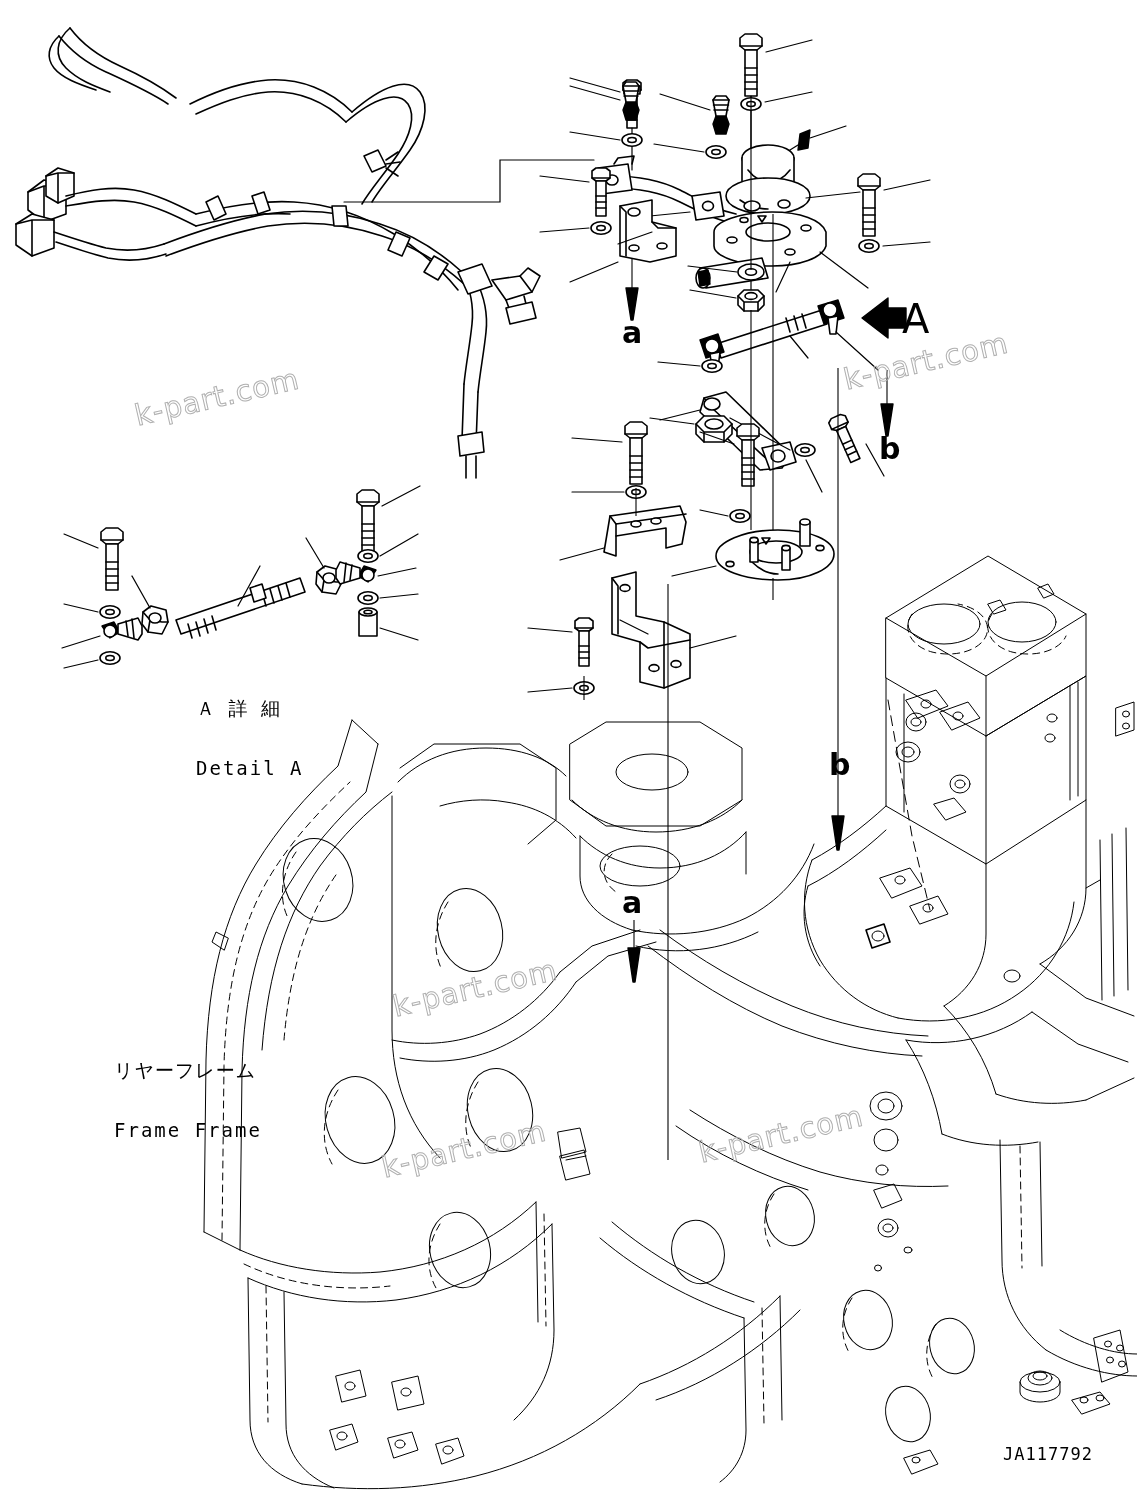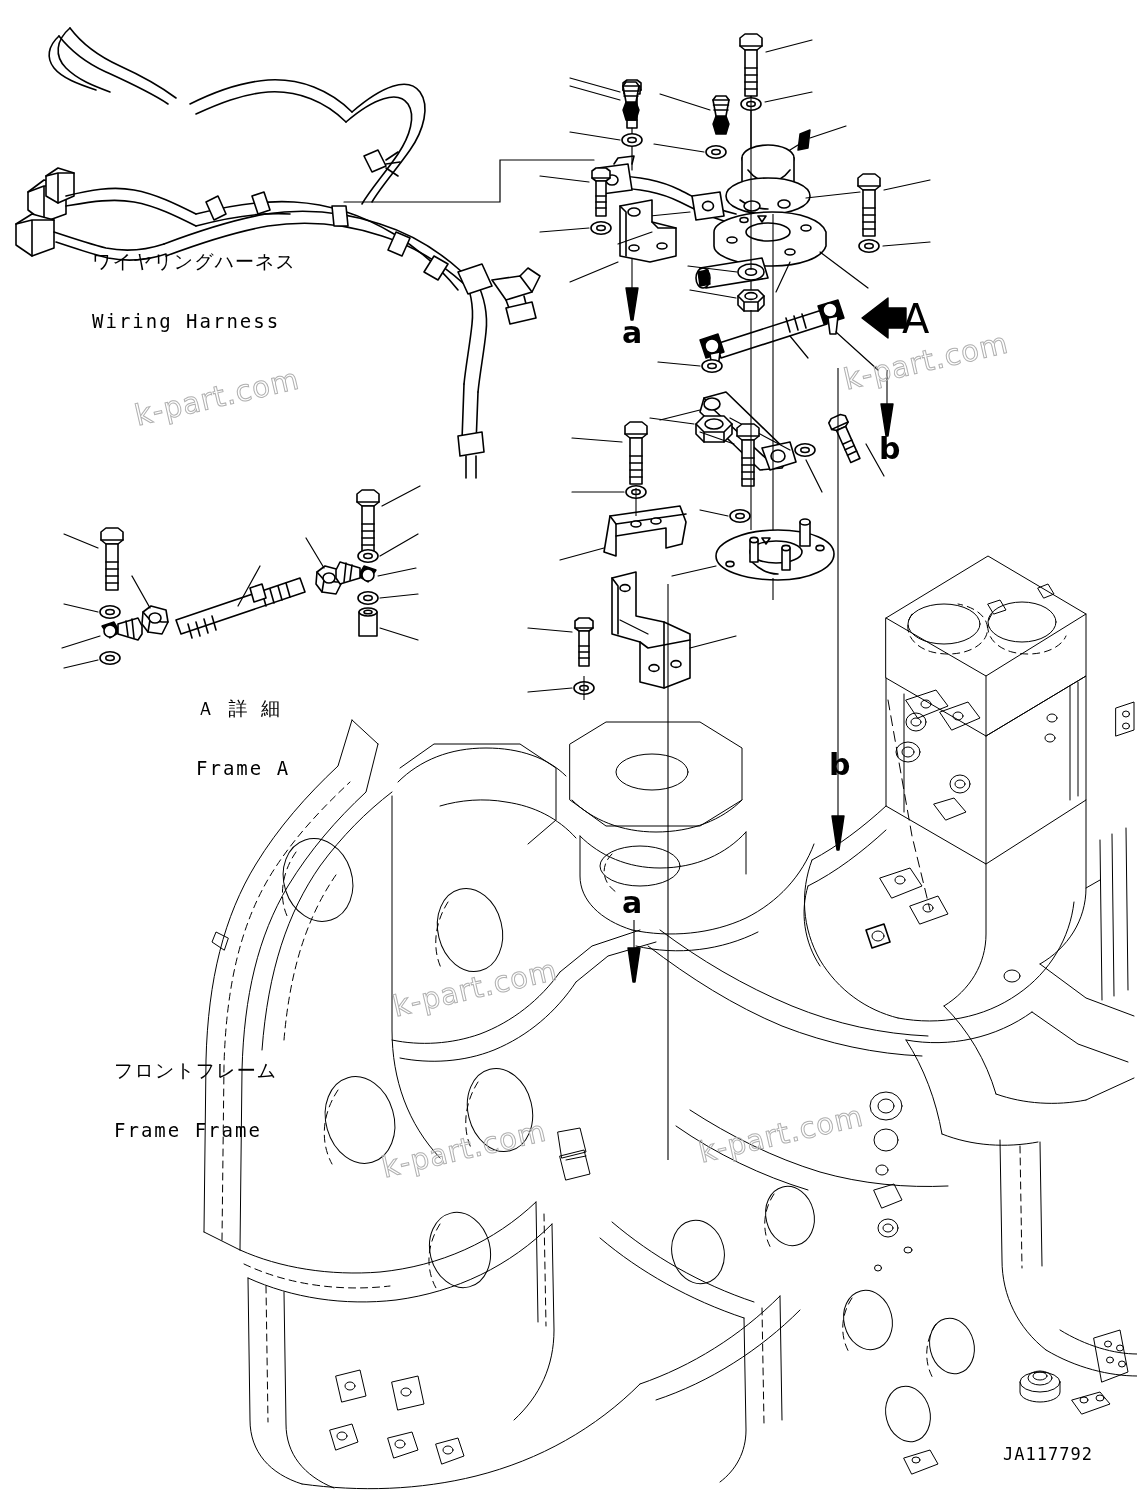--- a/index.html
+++ b/index.html
@@ -674,32 +674,28 @@
       <path class="t" d="M 330,1430 L 352,1424 L 358,1442 L 336,1450 Z"></path>
       <ellipse class="t" cx="342" cy="1436" rx="5" ry="4"></ellipse>
       <path class="t" d="M 388,1438 L 412,1432 L 418,1450 L 394,1458 Z"></path>
       <ellipse class="t" cx="400" cy="1444" rx="5" ry="4"></ellipse>
       <path class="t" d="M 436,1444 L 458,1438 L 464,1456 L 442,1464 Z"></path>
       <ellipse class="t" cx="448" cy="1450" rx="5" ry="4"></ellipse>
     </g>
 
   </svg>
 
-  <div class="lbl" style="left:92px; top:212px;">
-    <span class="jp">ワイヤリングハーネス</span>
-    <span class="en">Wiring Harness</span>
-  </div>
 
   <div class="lbl" style="left:196px; top:659px;">
     <span class="jp">Ａ 詳 細</span>
-    <span class="en">Frame A</span>
+    <span class="en">Detail A</span>
   </div>
 
   <div class="lbl" style="left:114px; top:1021px;">
-    <span class="jp">フロントフレーム</span>
+    <span class="jp">リヤーフレーム</span>
     <span class="en">Frame Frame</span>
   </div>
 
 
   <div class="callout-big" style="left:902px; top:299px;">A</div>
   <div class="callout" style="left:622px; top:318px;">a</div>
   <div class="callout" style="left:879px; top:434px;">b</div>
   <div class="callout" style="left:622px; top:888px;">a</div>
   <div class="callout" style="left:829px; top:750px;">b</div>
 

